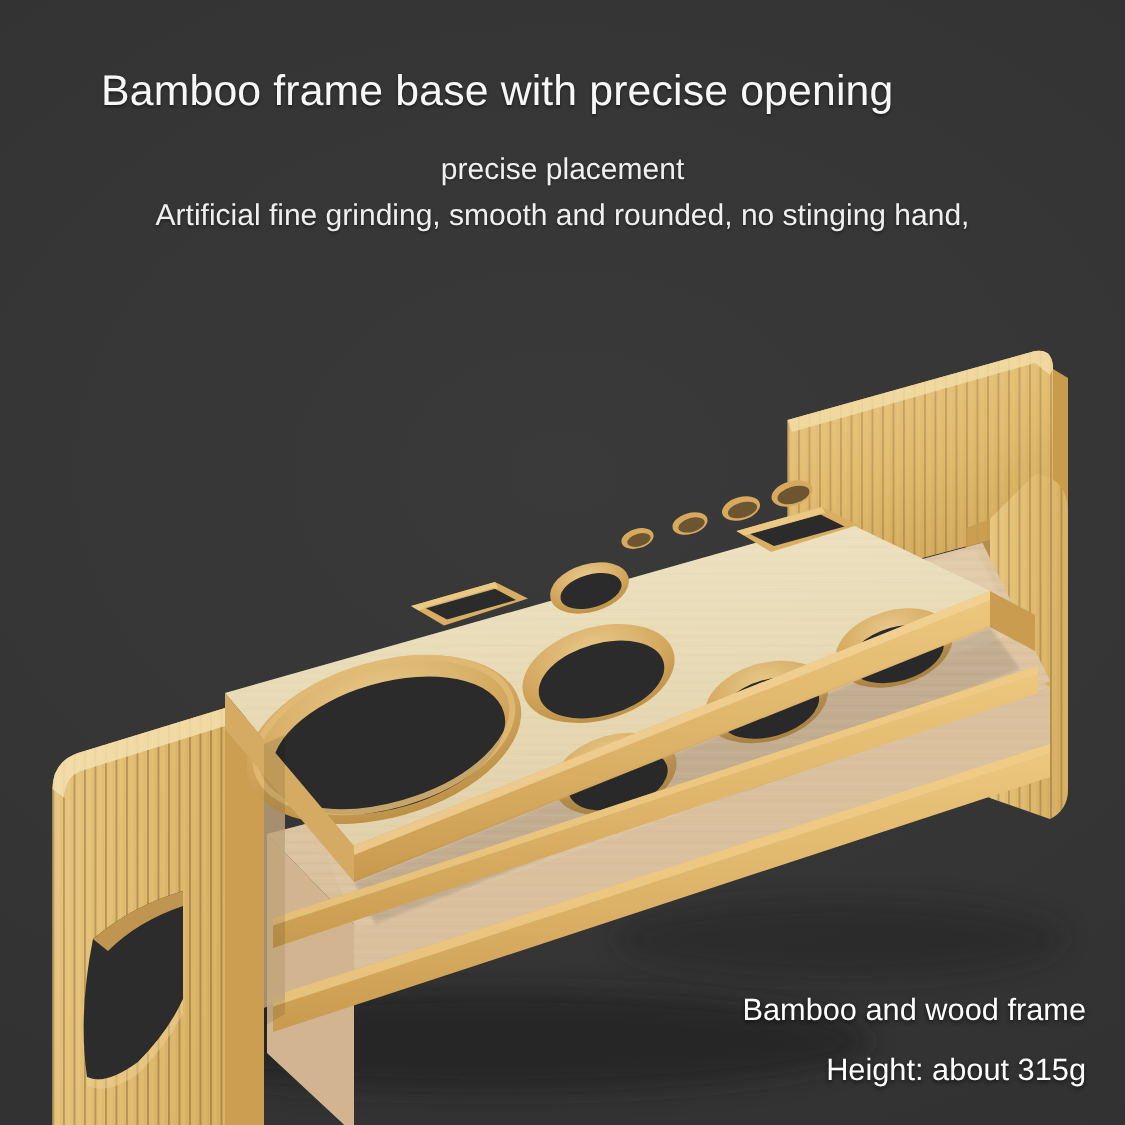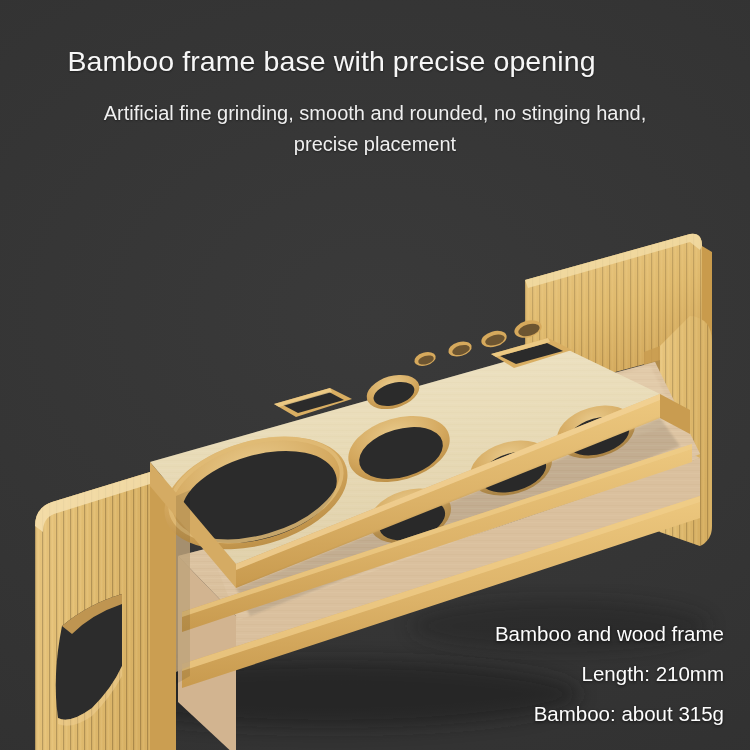--- a/index.html
+++ b/index.html
@@ -63,22 +63,22 @@
   #photo .sh{ filter:url(#softshadow); }
 </style>
 </head>
 <body>
 
 <div id="backdrop"></div>
 
 <div id="headline">Bamboo frame base with precise opening</div>
 
 <div id="subhead">
+  <span class="l">precise placement</span>
   <span class="l">Artificial fine grinding, smooth and rounded, no stinging hand,</span>
-  <span class="l">precise placement</span>
 </div>
 
 <div id="photo">
 <svg viewBox="0 0 750 554" xmlns="http://www.w3.org/2000/svg">
   <defs>
 
     <pattern id="grainV" width="7" height="20" patternUnits="userSpaceOnUse">
       <rect width="7" height="20" fill="#e3bf74"></rect>
       <rect x="0" width="1.1" height="20" fill="#d3a busy"></rect>
       <rect x="0" width="1.1" height="20" fill="#d2a85c" opacity=".55"></rect>
@@ -318,15 +318,14 @@
     <path d="M182,416 L692,248 L692,253 L182,421 Z" fill="#f0cd89" opacity=".7"></path>
   </g>
 
   <path d="M176,300 L190,294 L190,480 L176,488 Z" fill="#000" opacity=".10"></path>
 
 </svg>
 </div>
 
 <div id="specs">
   <span class="sline">Bamboo and wood frame</span>
-  <span class="sline">Length: 210mm</span>
-  <span class="sline">Bamboo: about 315g</span>
+  <span class="sline">Height: about 315g</span>
 </div>
 
 </body></html>

